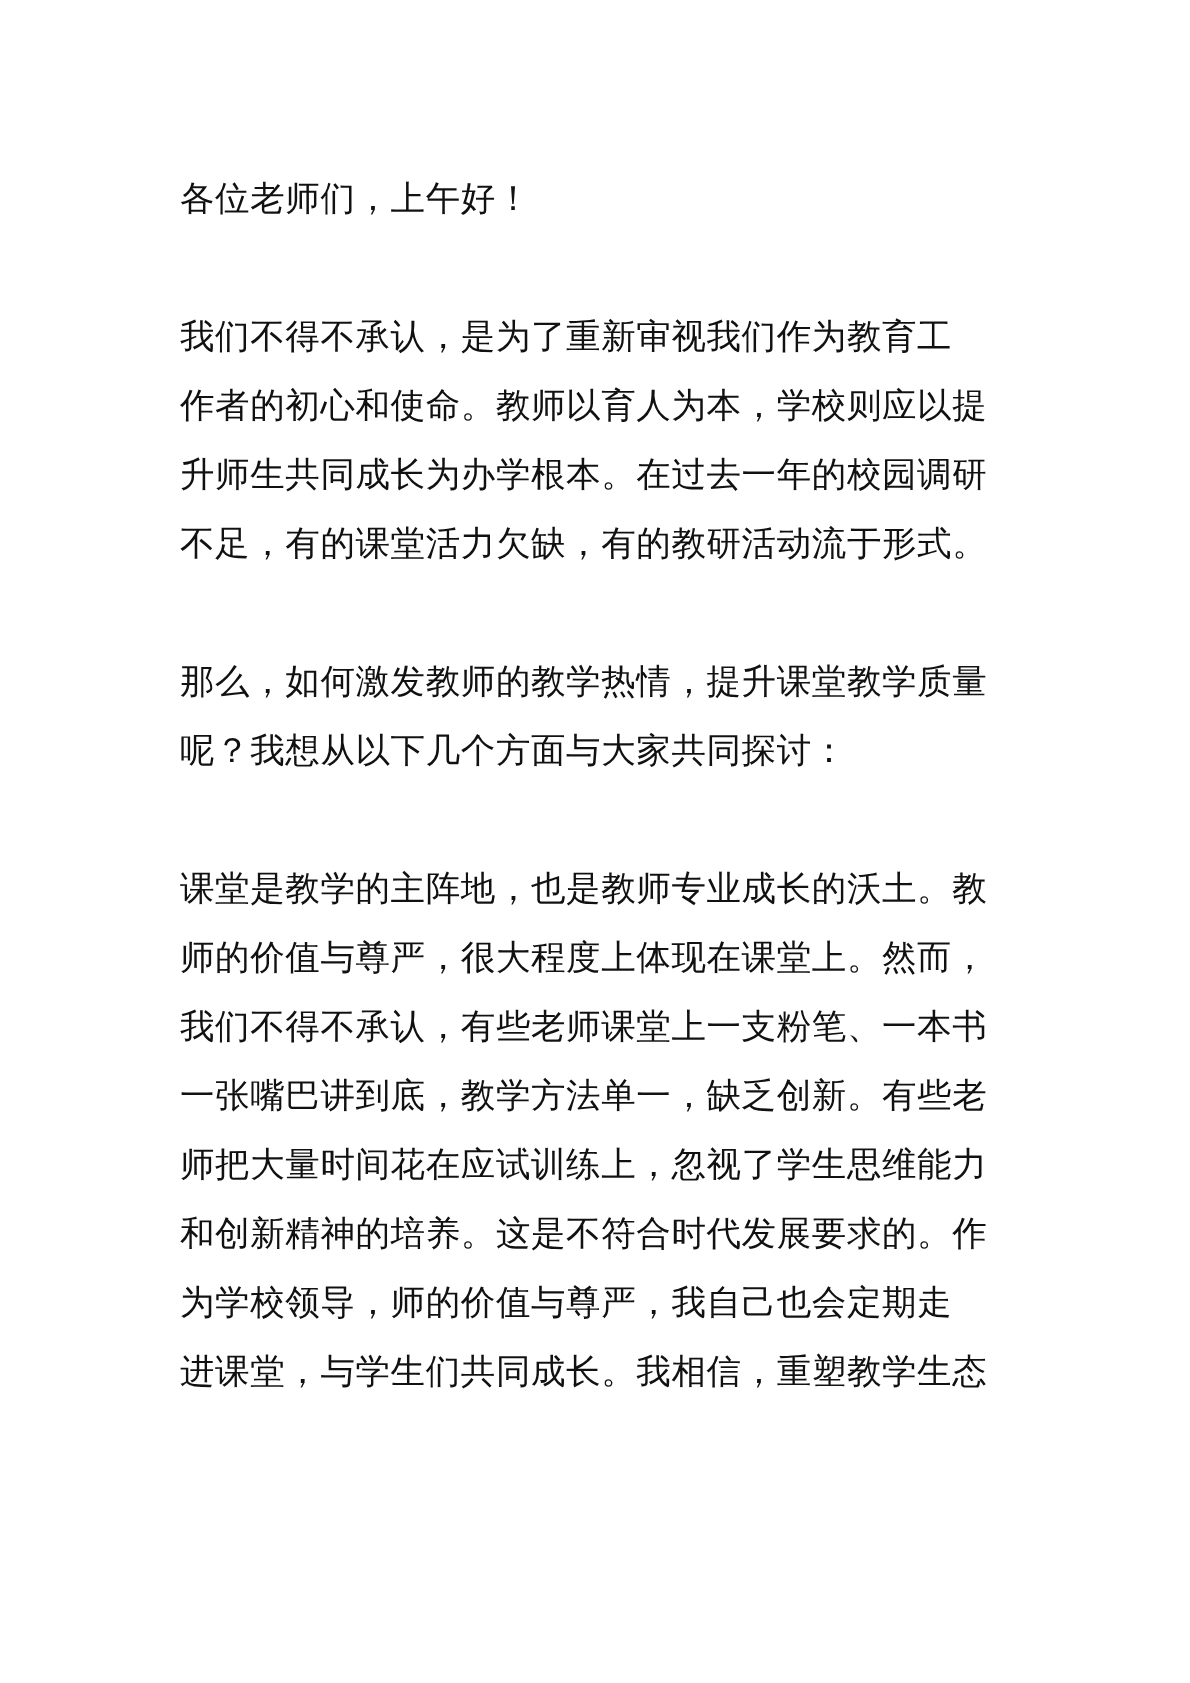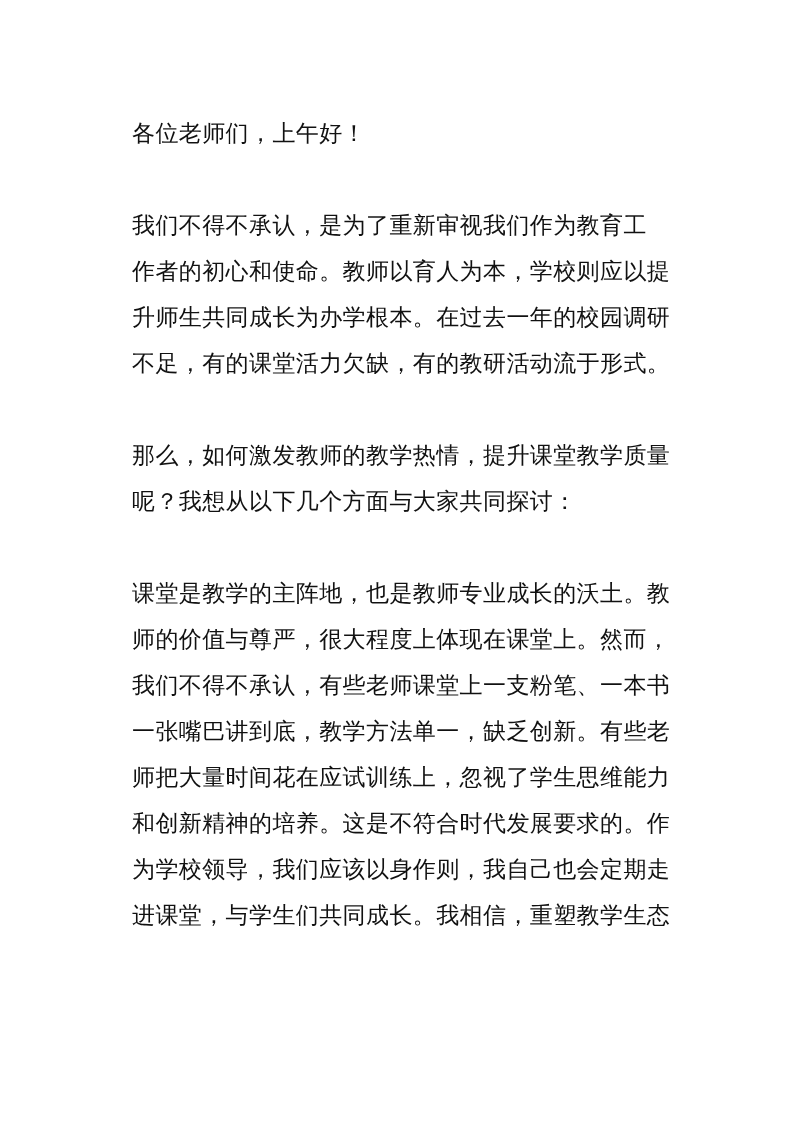--- a/index.html
+++ b/index.html
@@ -9,21 +9,21 @@
     left: 120px;
     top: 110px;
     width: 560px;
     font-family: "DejaVu Sans", "Liberation Sans", sans-serif;
     font-size: 23px;
     line-height: 46px;
     color: #111111;
     letter-spacing: 0.4px;
   }
   .para { margin: 0 0 46px 0; word-break: break-all; }
-  .line { display: block; white-space: nowrap; height: 46px; margin-left: 12px; }
+  .line { display: block; white-space: nowrap; height: 46px; }
 </style>
 </head>
 <body>
 
 <div class="page">
   <div class="para">
     <span class="line">各位老师们，上午好！</span>
   </div>
   <div class="para">
     <span class="line">我们不得不承认，是为了重新审视我们作为教育工</span>
@@ -35,16 +35,16 @@
     <span class="line">那么，如何激发教师的教学热情，提升课堂教学质量</span>
     <span class="line">呢？我想从以下几个方面与大家共同探讨：</span>
   </div>
   <div class="para">
     <span class="line">课堂是教学的主阵地，也是教师专业成长的沃土。教</span>
     <span class="line">师的价值与尊严，很大程度上体现在课堂上。然而，</span>
     <span class="line">我们不得不承认，有些老师课堂上一支粉笔、一本书</span>
     <span class="line">一张嘴巴讲到底，教学方法单一，缺乏创新。有些老</span>
     <span class="line">师把大量时间花在应试训练上，忽视了学生思维能力</span>
     <span class="line">和创新精神的培养。这是不符合时代发展要求的。作</span>
-    <span class="line">为学校领导，我们应该以身作则，我自己也会定期走</span>
+    <span class="line">为学校领导，师的价值与尊严，我自己也会定期走</span>
     <span class="line">进课堂，与学生们共同成长。我相信，重塑教学生态</span>
   </div>
 </div>
 
 </body></html>

